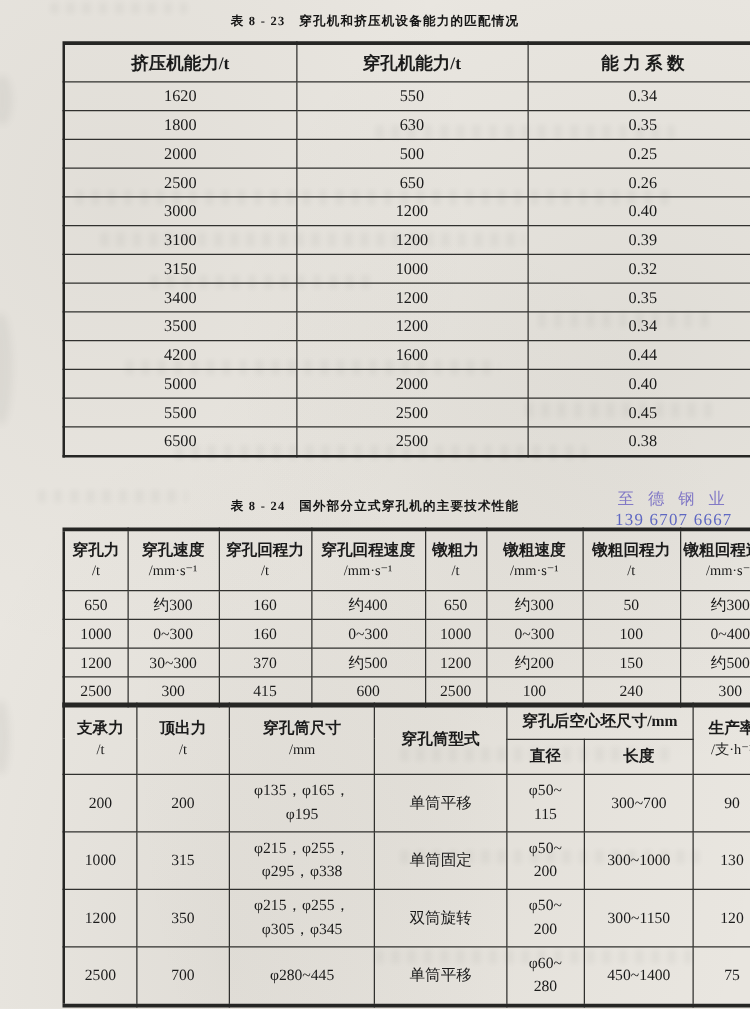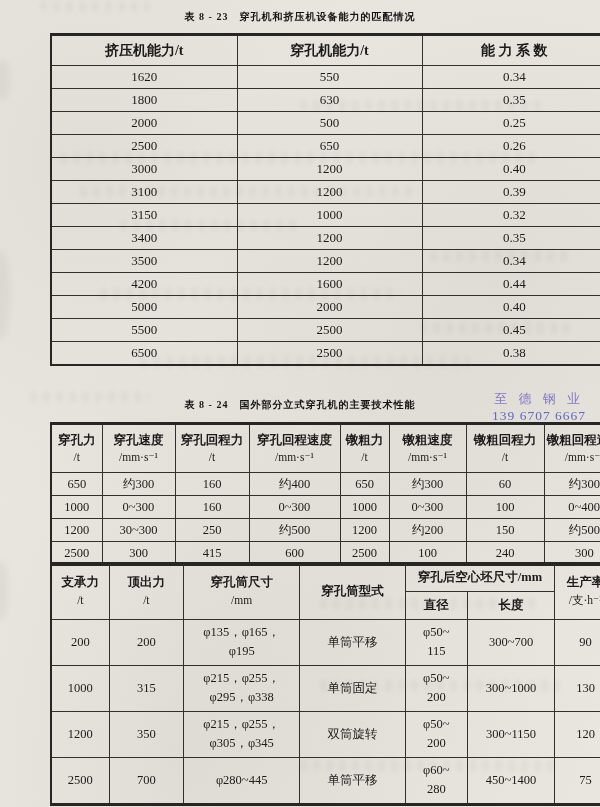--- a/index.html
+++ b/index.html
@@ -205,37 +205,37 @@
     </tr>
   </thead>
   <tbody>
       <tr>
         <td>650</td>
         <td>约300</td>
         <td>160</td>
         <td>约400</td>
         <td>650</td>
         <td>约300</td>
-        <td>60</td>
+        <td>50</td>
         <td>约300</td>
       </tr>
       <tr>
         <td>1000</td>
         <td>0~300</td>
         <td>160</td>
         <td>0~300</td>
         <td>1000</td>
         <td>0~300</td>
         <td>100</td>
         <td>0~400</td>
       </tr>
       <tr>
         <td>1200</td>
         <td>30~300</td>
-        <td>250</td>
+        <td>370</td>
         <td>约500</td>
         <td>1200</td>
         <td>约200</td>
         <td>150</td>
         <td>约500</td>
       </tr>
       <tr>
         <td>2500</td>
         <td>300</td>
         <td>415</td>

